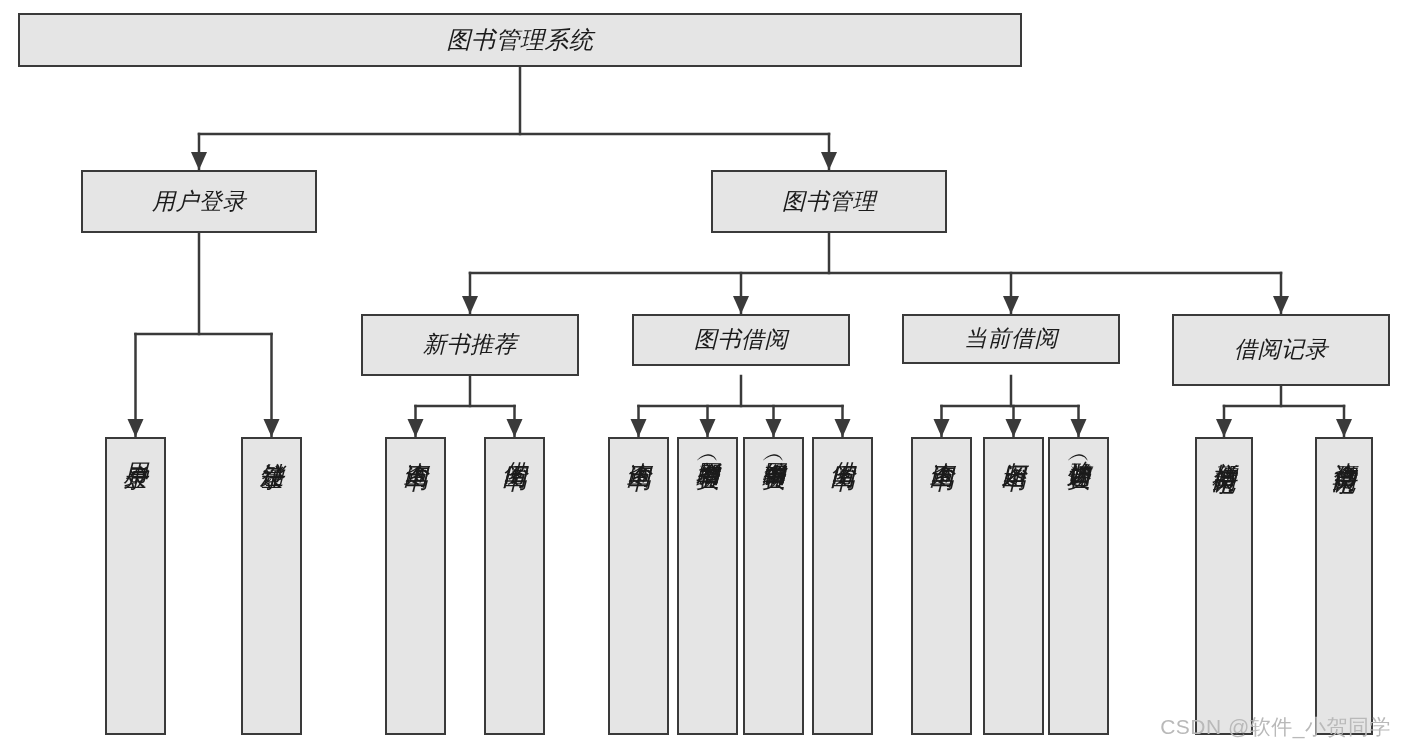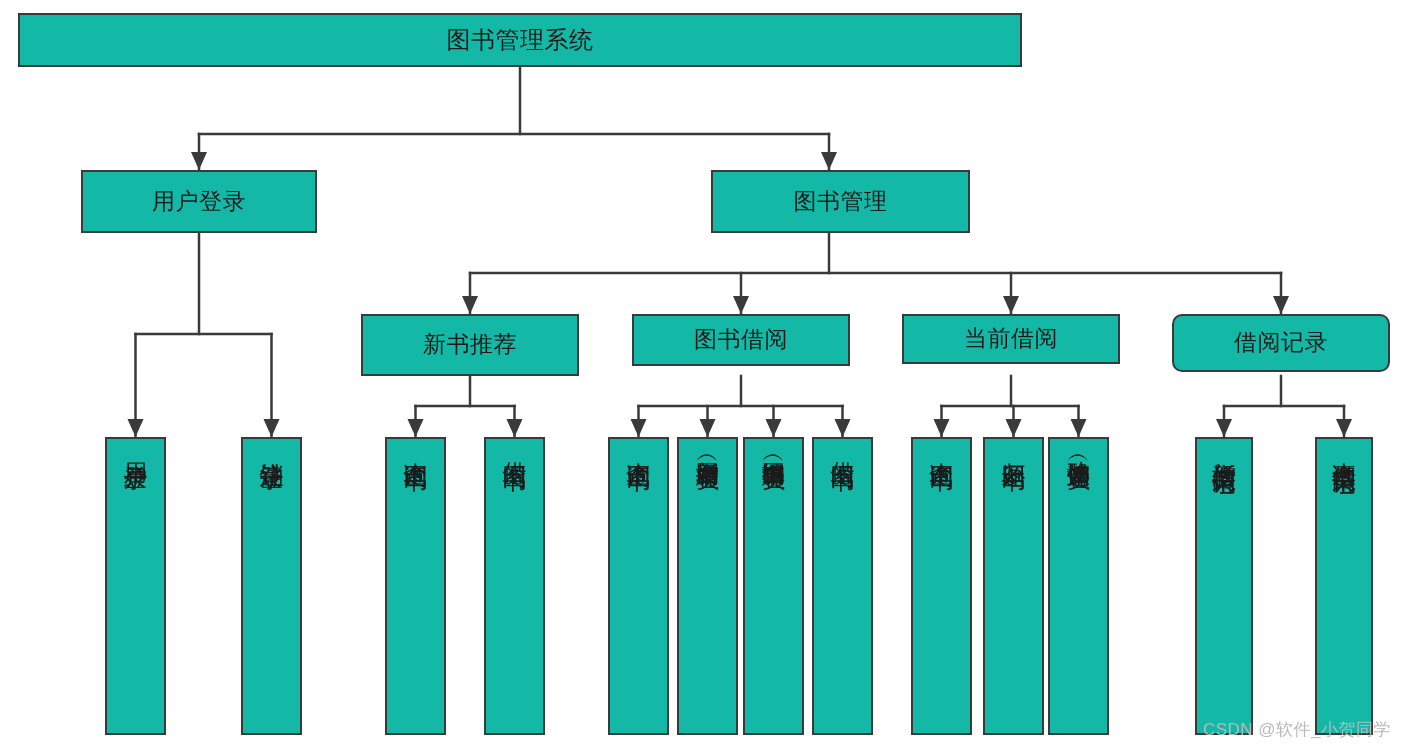--- a/index.html
+++ b/index.html
@@ -23,25 +23,26 @@
     left: 0;
     top: 0;
     width: 1405px;
     height: 747px;
     pointer-events: none;
   }
   .node {
     position: absolute;
     box-sizing: border-box;
     border: 2.5px solid #3a3a3a;
-    background: #14b8a6;
+    background: #e5e5e5;
     display: flex;
     align-items: center;
     justify-content: center;
     color: #1b1b1b;
+    font-style: italic;
   }
   .node .label {
     display: block;
     line-height: 1.18;
     letter-spacing: 0.5px;
   }
   
   .node.horiz .label {
     font-size: 23px;
     white-space: nowrap;
@@ -66,21 +67,21 @@
     white-space: nowrap;
   }
   .node.vert.tall .label {
     font-size: 23px;
     letter-spacing: 1px;
   }
   #watermark {
     position: absolute;
     right: 14px;
     bottom: 6px;
-    font-size: 17px;
+    font-size: 21px;
     color: #b9b9b9;
     letter-spacing: 0.5px;
     white-space: nowrap;
     user-select: none;
   }
 </style>
 </head>
 <body>
 
 <div id="canvas">
@@ -138,33 +139,33 @@
       <line x1="1344" y1="406" x2="1344" y2="436" stroke="#3a3a3a" stroke-width="2.5" stroke-linecap="square"></line>
       <polygon points="1336,419 1352,419 1344,437" fill="#3a3a3a"></polygon>
     </svg>
   <div id="nodes-layer">
       <div class="node horiz root" style="left: 18px; top: 13px; width: 1004px; height: 54px;">
         <span class="label">图书管理系统</span>
       </div>
       <div class="node horiz" style="left: 81px; top: 170px; width: 236px; height: 63px;">
         <span class="label">用户登录</span>
       </div>
-      <div class="node horiz" style="left: 711px; top: 170px; width: 259px; height: 63px;">
+      <div class="node horiz" style="left: 711px; top: 170px; width: 236px; height: 63px;">
         <span class="label">图书管理</span>
       </div>
       <div class="node horiz" style="left: 361px; top: 314px; width: 218px; height: 62px;">
         <span class="label">新书推荐</span>
       </div>
       <div class="node horiz" style="left: 632px; top: 314px; width: 218px; height: 52px;">
         <span class="label">图书借阅</span>
       </div>
       <div class="node horiz" style="left: 902px; top: 314px; width: 218px; height: 50px;">
         <span class="label">当前借阅</span>
       </div>
-      <div class="node horiz" style="left: 1172px; top: 314px; width: 218px; height: 58px; border-radius: 10px;">
+      <div class="node horiz" style="left: 1172px; top: 314px; width: 218px; height: 72px;">
         <span class="label">借阅记录</span>
       </div>
       <div class="node vert" style="left: 105px; top: 437px; width: 61px; height: 298px;">
         <span class="label">用户登录</span>
       </div>
       <div class="node vert" style="left: 241px; top: 437px; width: 61px; height: 298px;">
         <span class="label">注销登录</span>
       </div>
       <div class="node vert" style="left: 385px; top: 437px; width: 61px; height: 298px;">
         <span class="label">查询图书</span>

